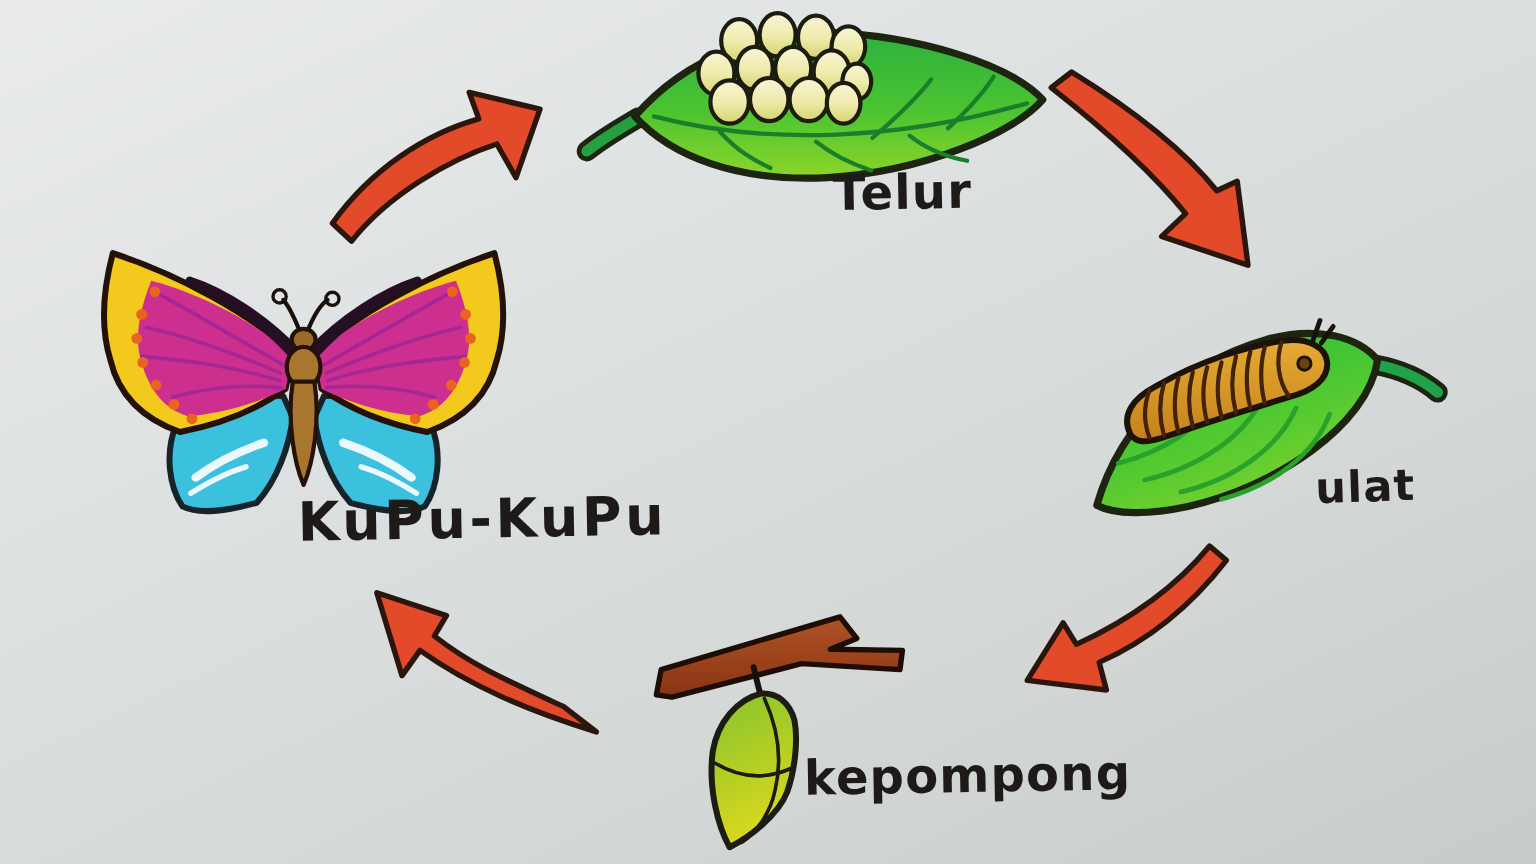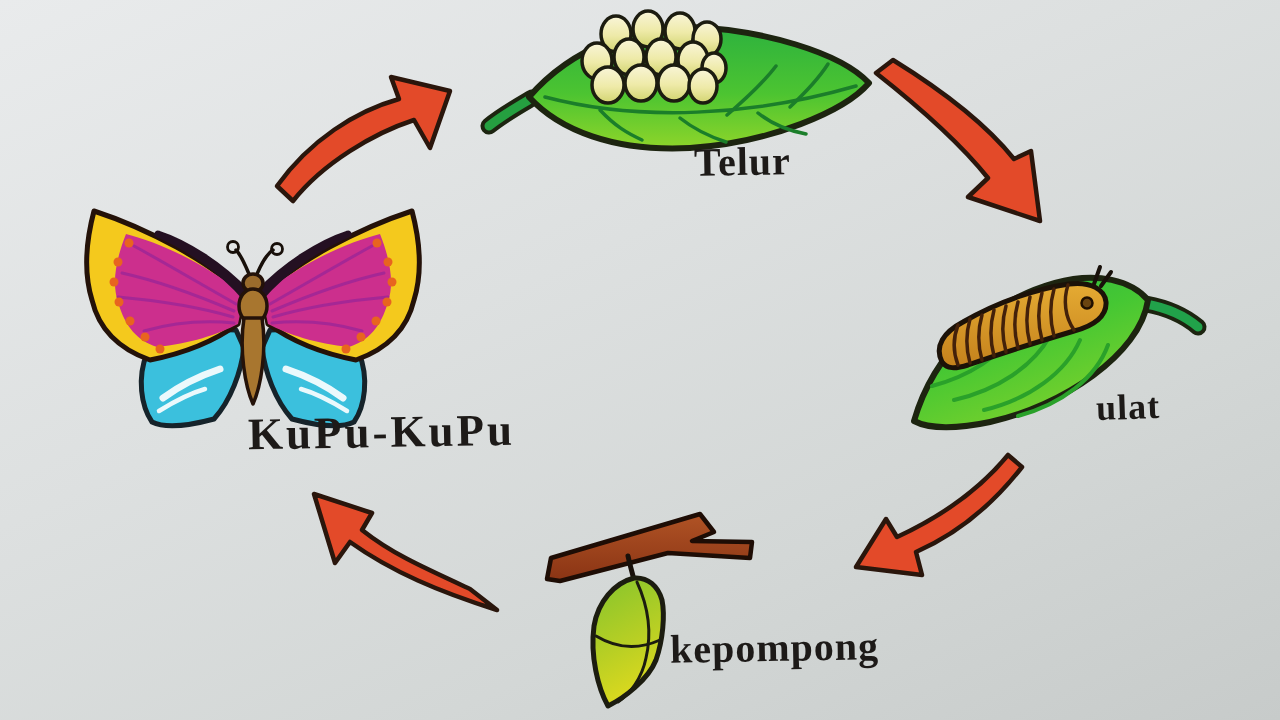--- a/index.html
+++ b/index.html
@@ -2,21 +2,20 @@
 <html><head>
 <meta charset="utf-8">
 <style>
   html,body{margin:0;padding:0;}
   body{font-family:"DejaVu Sans","Liberation Sans",sans-serif;}
   .canvas{
     position:relative;
     width:1280px;height:720px;
     overflow:hidden;
     background:linear-gradient(155deg,#e9ebec 0%,#dde0e0 40%,#d3d7d6 70%,#c7cbca 100%);
-    font-family:Liberation Serif, serif;
   }
   .canvas svg{position:absolute;left:0;top:0;}
   .stage-label{
     position:absolute;
     color:#1d1a18;
     font-weight:800;
     white-space:nowrap;
     letter-spacing:1px;
     user-select:none;
   }

